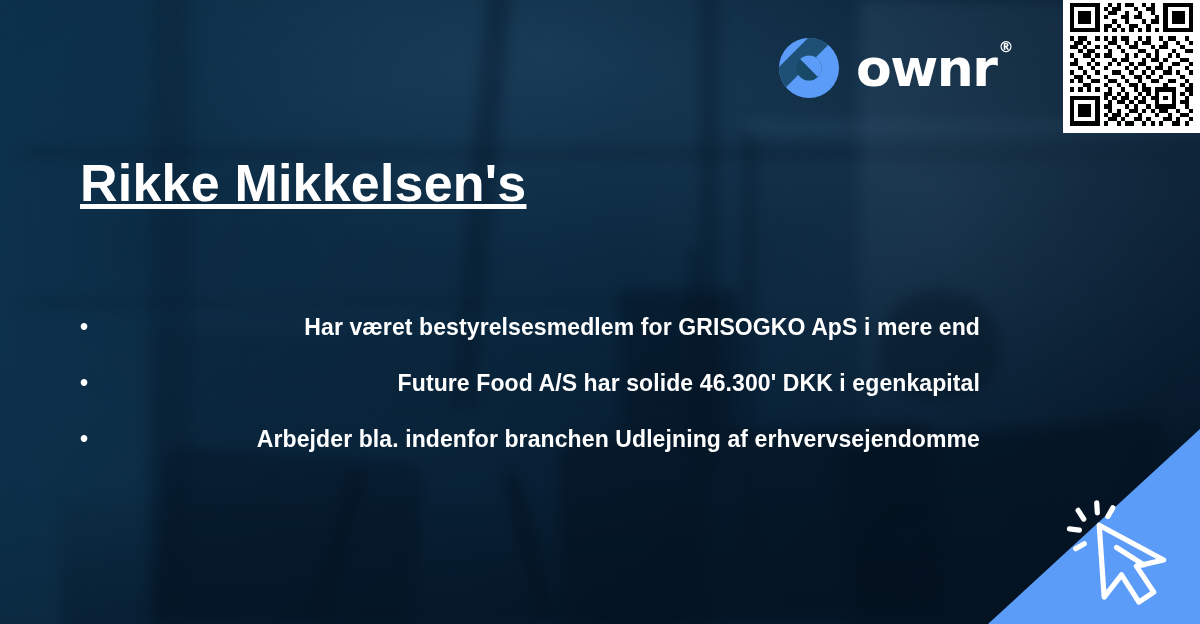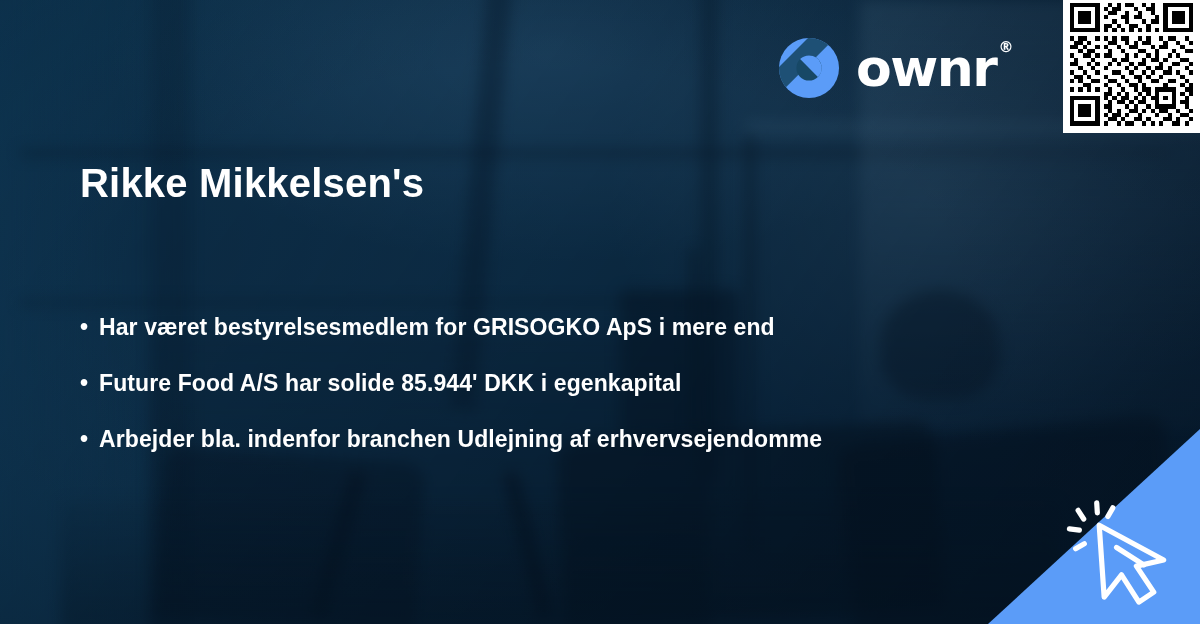--- a/index.html
+++ b/index.html
@@ -83,41 +83,41 @@
     position:absolute; left:1063px; top:-5px;
     width:137px; height:138px;
     background:#ffffff;
     padding:7px;
   }
   .qr-panel svg{ display:block; width:100%; height:100%; }
 
   
   .headline{ position:absolute; left:80px; top:158px; }
   .headline .l1{
-    color:#ffffff; font-size:40px; font-weight:bold;
-    line-height:50px; letter-spacing:.2px; white-space:nowrap;
+    color:#ffffff; font-size:52px; font-weight:bold;
+    line-height:50px; letter-spacing:.2px; white-space:nowrap;text-decoration:underline;
   }
   .headline .l2{
     color:#ffffff; font-size:33px; font-weight:normal;
     line-height:46px; letter-spacing:.2px; white-space:nowrap;
   }
 
   
   .bullets{ position:absolute; left:80px; top:312px; width:900px; }
   .bullet{
     display:flex; align-items:flex-start;
     color:#ffffff; font-size:23px; font-weight:bold;
     line-height:31px; letter-spacing:.1px;
   }
   .bullet + .bullet{ margin-top:25px; }
   .bullet-dot{
     flex:0 0 auto; width:19px;
     font-size:23px; line-height:31px;
   }
-  .bullet-text{ flex:1 1 auto; }
+  .bullet-text{ flex:1 1 auto;text-align:right; }
   .bullet-text .cont{ display:block; padding-left:18px; }
 
   
   .corner{
     position:absolute; right:0; bottom:0;
     width:212px; height:195px;
     background:#5b9cf8;
     clip-path:polygon(100% 0, 100% 100%, 0 100%);
   }
   .cursor{
@@ -444,21 +444,21 @@
     <div class="bullet">
       <span class="bullet-dot">•</span>
       <span class="bullet-text">
         <span>Har været bestyrelsesmedlem for GRISOGKO ApS i mere end</span>
       </span>
     </div>
 
     <div class="bullet">
       <span class="bullet-dot">•</span>
       <span class="bullet-text">
-        <span>Future Food A/S har solide 85.944' DKK i egenkapital</span>
+        <span>Future Food A/S har solide 46.300' DKK i egenkapital</span>
       </span>
     </div>
 
     <div class="bullet">
       <span class="bullet-dot">•</span>
       <span class="bullet-text">
         <span>Arbejder bla. indenfor branchen Udlejning af erhvervsejendomme</span>
       </span>
     </div>
 

